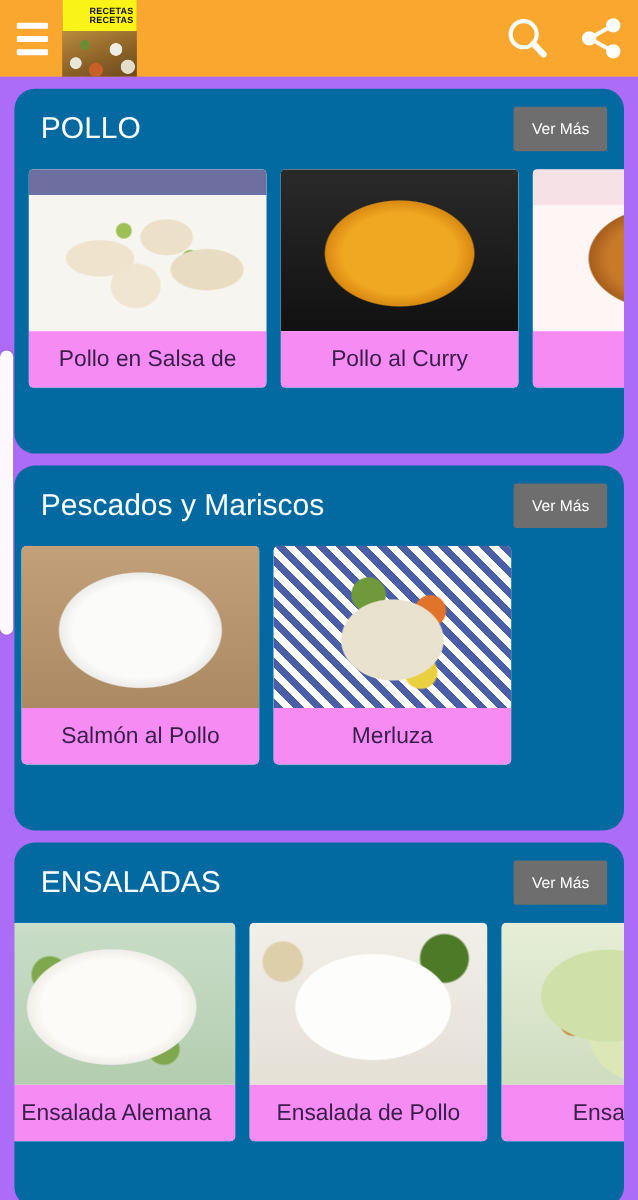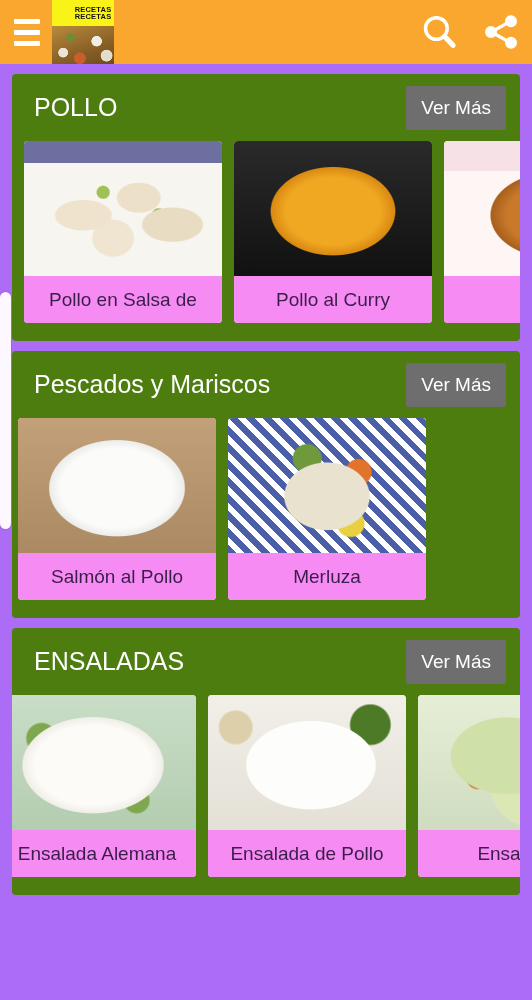--- a/index.html
+++ b/index.html
@@ -76,51 +76,51 @@
   .vscrollbar {
     position: absolute; left: 0px; top: 228px;
     width: 11px; height: 237px;
     background: #fdf8ff;
     border-radius: 6px;
     box-shadow: 0 0 2px rgba(0,0,0,.25);
   }
 
   
   .section {
-    background: #4d7c0f;
-    border-radius: 4px;
+    background: #0369a1;
+    border-radius: 17px;
     margin-top: 10px;
     overflow: hidden;
   }
   .section-head {
     height: 67px;
     display: flex; align-items: center;
     padding: 0 14px 0 22px;
   }
   .section-title {
     flex: 1 1 auto;
     color: #ffffff;
     font-size: 25px;
     font-weight: 400;
     white-space: nowrap;
   }
   .ver-mas {
     background: #6e6e6e;
     color: #ffffff;
-    font-size: 19px;
+    font-size: 13px;
     padding: 11px 15px;
     border-radius: 2px;
     white-space: nowrap;
     border: none;
     font-family: "Liberation Sans", sans-serif;
   }
 
   .row {
     position: relative;
-    height: 200px;
+    height: 237px;
     overflow: hidden;
     padding-bottom: 18px;
   }
   .row-track {
     position: absolute; top: 0; left: 0;
     display: flex;
     gap: 12px;
     height: 182px;
   }
   .card {

